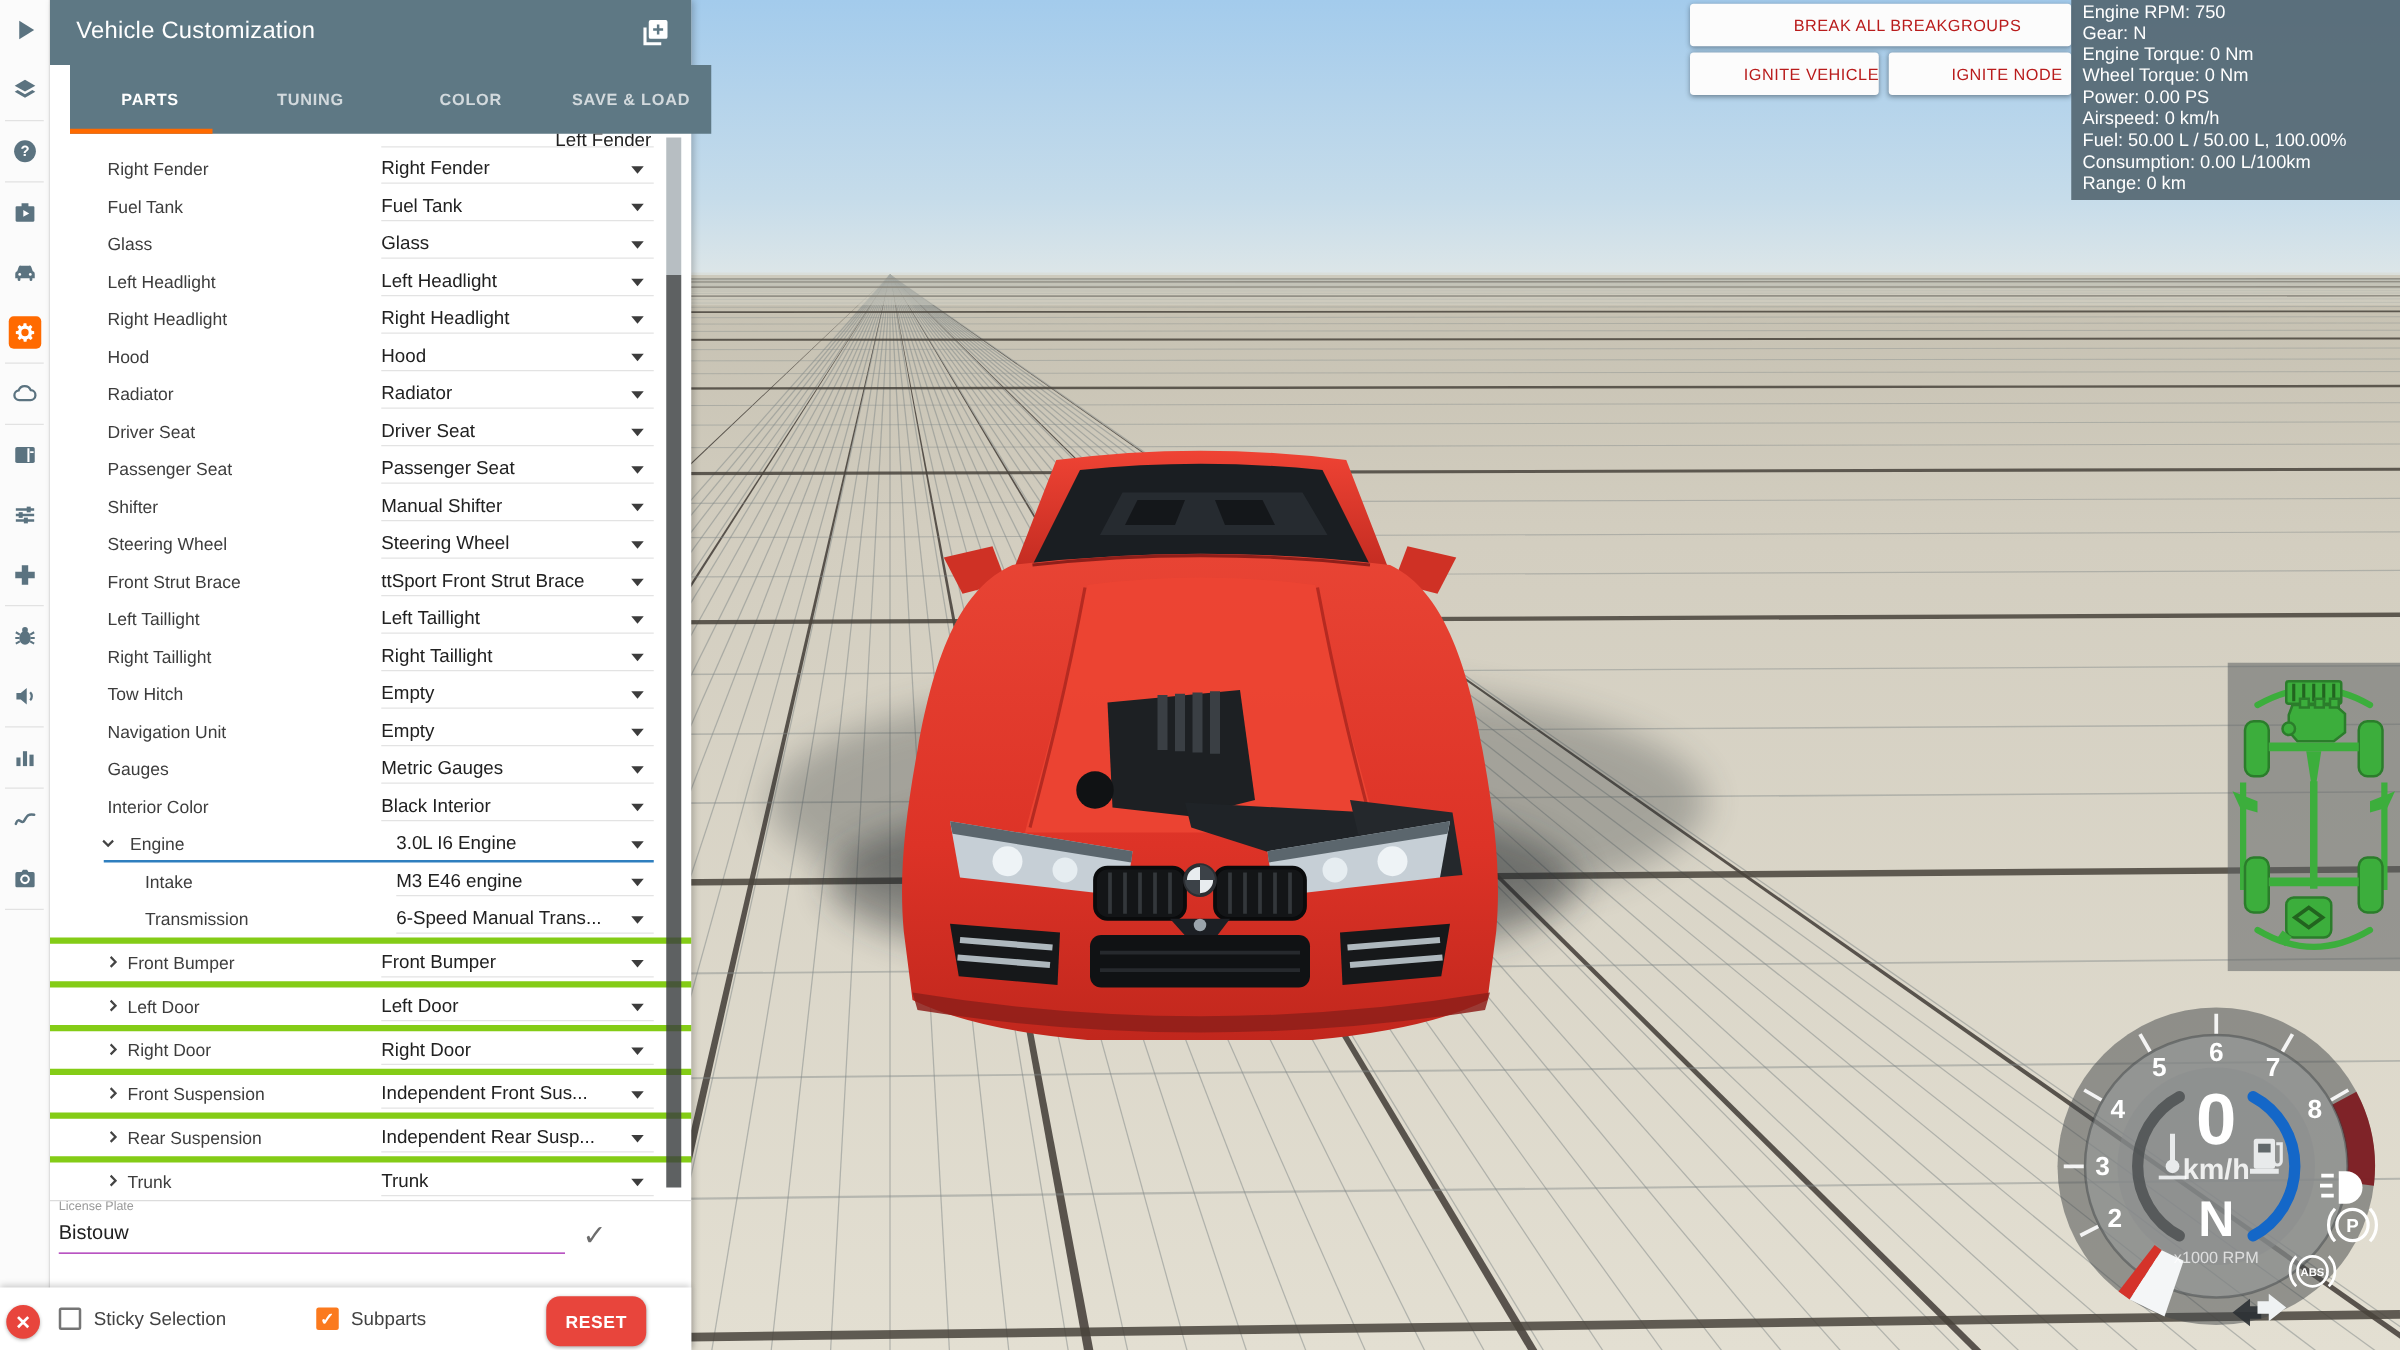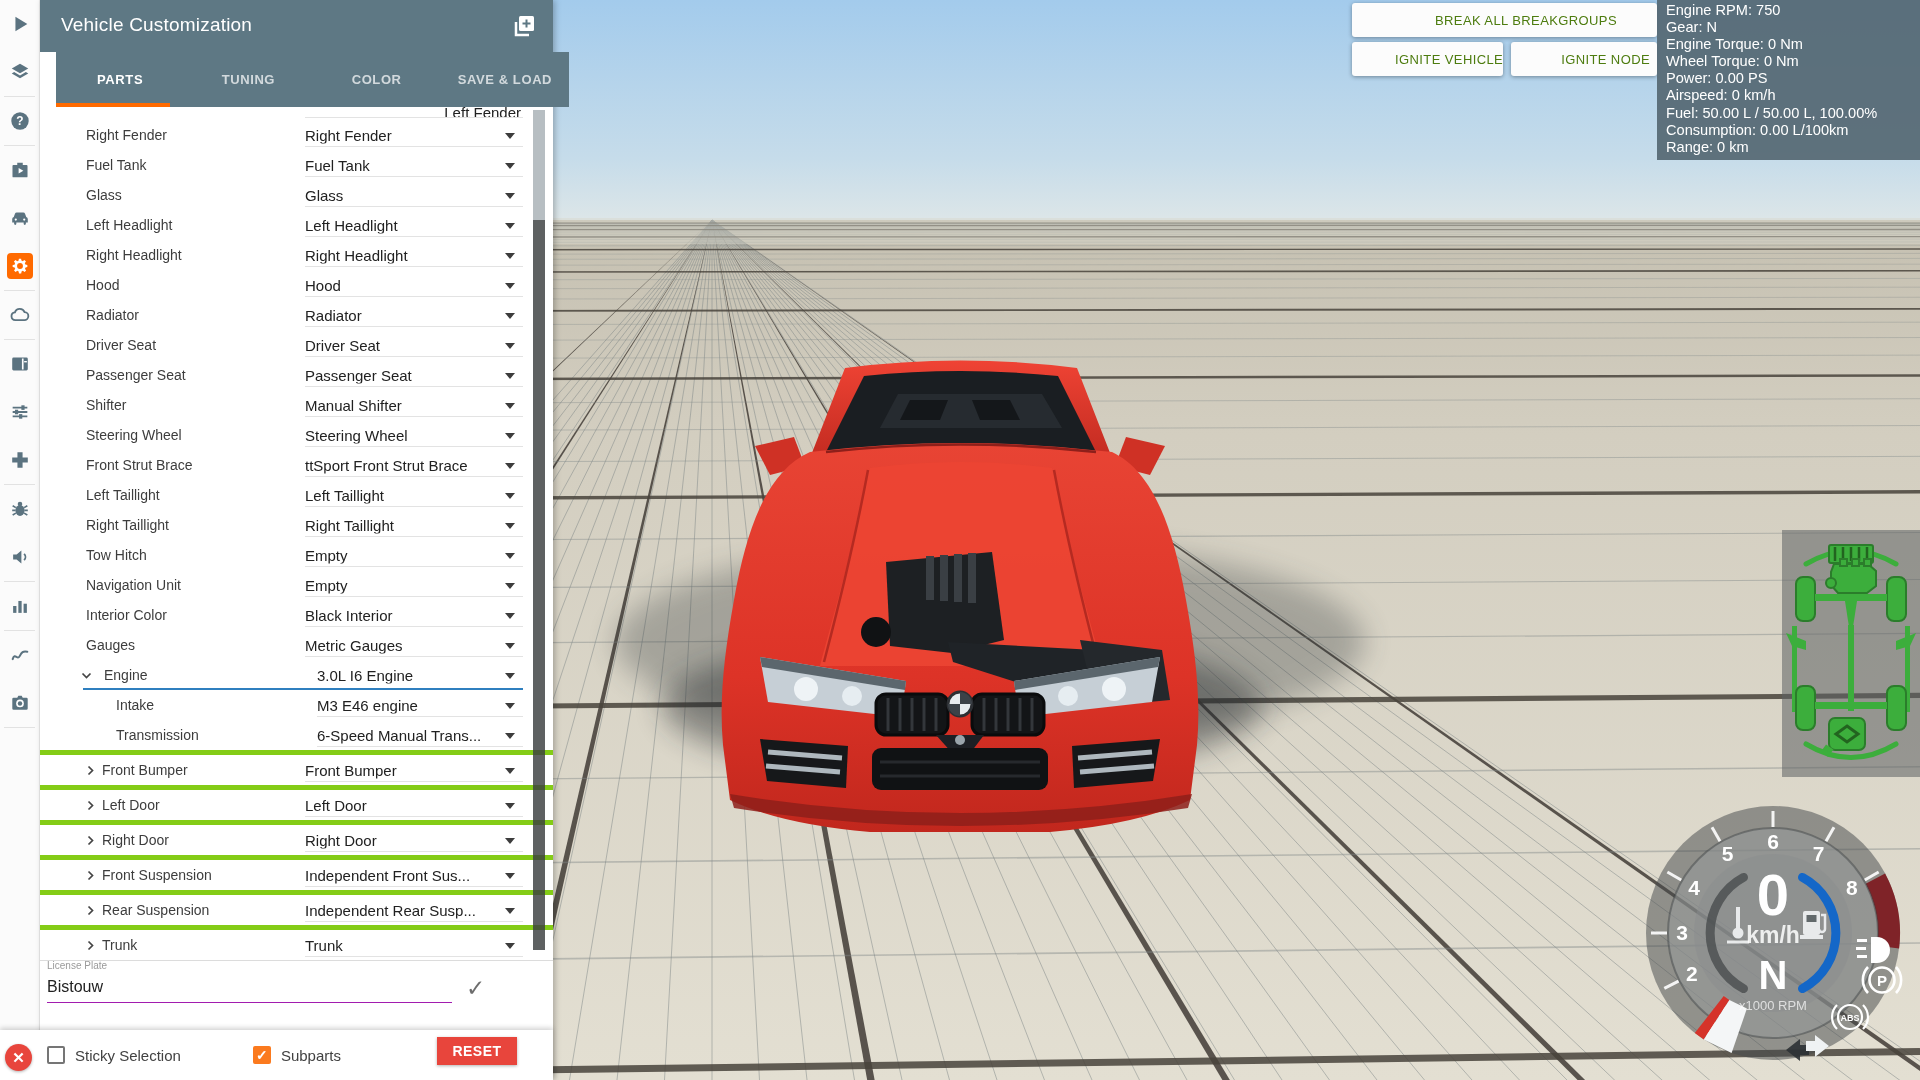--- a/index.html
+++ b/index.html
@@ -7,21 +7,21 @@
        font-family:"Liberation Sans",sans-serif;-webkit-font-smoothing:antialiased;}
 
   
   #scene{position:absolute;left:0;top:0;width:1920px;height:1080px;}
 
   
   #debug-buttons{position:absolute;left:1352px;top:3px;width:305px;z-index:30;}
   .dbg-row{display:flex;gap:8px;margin-bottom:5px;}
   .dbg-btn{flex:1;height:34px;display:flex;align-items:center;justify-content:center;
     background:#fcfcfc;border-radius:3px;box-shadow:0 1px 4px rgba(25,35,45,.45);
-    color:#4d7c0f;font-size:13px;letter-spacing:.4px;cursor:pointer;white-space:nowrap;padding-left:43px;}
+    color:#b91c1c;font-size:13px;letter-spacing:.4px;cursor:pointer;white-space:nowrap;padding-left:43px;}
   #vehicle-stats{position:absolute;left:1657px;top:0;width:263px;z-index:30;
     background:rgba(82,101,112,.9);color:#fff;padding:2px 6px 4px 9px;box-sizing:border-box;}
   .stat-line{font-size:14.6px;line-height:17.1px;white-space:nowrap;}
 
   
   #damage-app{position:absolute;left:1782px;top:530px;width:138px;height:247px;z-index:20;}
 
   
   #gauge-app{position:absolute;left:1643px;top:803px;width:260px;height:260px;z-index:20;}
   #gauge-app text{font-family:"Liberation Sans",sans-serif;}
@@ -86,22 +86,22 @@
 
   #panel-footer{position:absolute;left:-40px;top:1030px;width:553px;height:50px;background:#fff;
     box-shadow:0 -2px 5px rgba(0,0,0,.18);display:flex;align-items:center;}
   .cb{width:18px;height:18px;border-radius:2px;box-sizing:border-box;flex:none;cursor:pointer;}
   .cb.unchecked{border:2px solid #757575;background:#fff;}
   .cb.checked{background:#fb7a1e;color:#fff;display:flex;align-items:center;justify-content:center;
     font-size:14px;font-weight:bold;}
   .cb-label{font-size:15px;color:#424242;margin-left:10px;cursor:default;}
   #cb-sticky{margin-left:47px;}
   #cb-subparts{margin-left:72px;}
-  #reset-btn{position:absolute;left:437px;top:7px;width:80px;height:28px;background:#e8453c;color:#fff;
-    border:none;border-radius:0;font-size:14px;font-weight:bold;letter-spacing:.5px;cursor:pointer;
+  #reset-btn{position:absolute;left:437px;top:7px;width:80px;height:40px;background:#e8453c;color:#fff;
+    border:none;border-radius:11px;font-size:14px;font-weight:bold;letter-spacing:.5px;cursor:pointer;
     box-shadow:0 1px 3px rgba(0,0,0,.3);font-family:"Liberation Sans",sans-serif;}
 </style>
 </head>
 <body>
 
 <div id="app">
 
   <svg id="scene" viewBox="0 0 1920 1080">
     <defs>
       <linearGradient id="sky" x1="0" y1="0" x2="0" y2="1">
@@ -637,28 +637,28 @@
         <span class="caret"></span>
         <span class="vline"></span>
         </div>
         <div class="row plain">
           <span class="lbl">Navigation Unit</span>
           <span class="val">Empty</span>
         <span class="caret"></span>
         <span class="vline"></span>
         </div>
         <div class="row plain">
+          <span class="lbl">Gauges</span>
+          <span class="val">Metric Gauges</span>
+        <span class="caret"></span>
+        <span class="vline"></span>
+        </div>
+        <div class="row plain">
           <span class="lbl">Interior Color</span>
           <span class="val">Black Interior</span>
-        <span class="caret"></span>
-        <span class="vline"></span>
-        </div>
-        <div class="row plain">
-          <span class="lbl">Gauges</span>
-          <span class="val">Metric Gauges</span>
         <span class="caret"></span>
         <span class="vline"></span>
         </div>
         <div class="row open">
           <span class="chev"><svg viewBox="0 0 13 13" width="13" height="13">
               <path d="M2.5 4.5l4 4 4-4" stroke="#444" stroke-width="1.7" fill="none"></path>
             </svg></span>
           <span class="lbl">Engine</span>
           <span class="val">3.0L I6 Engine</span>
         <span class="caret"></span>

